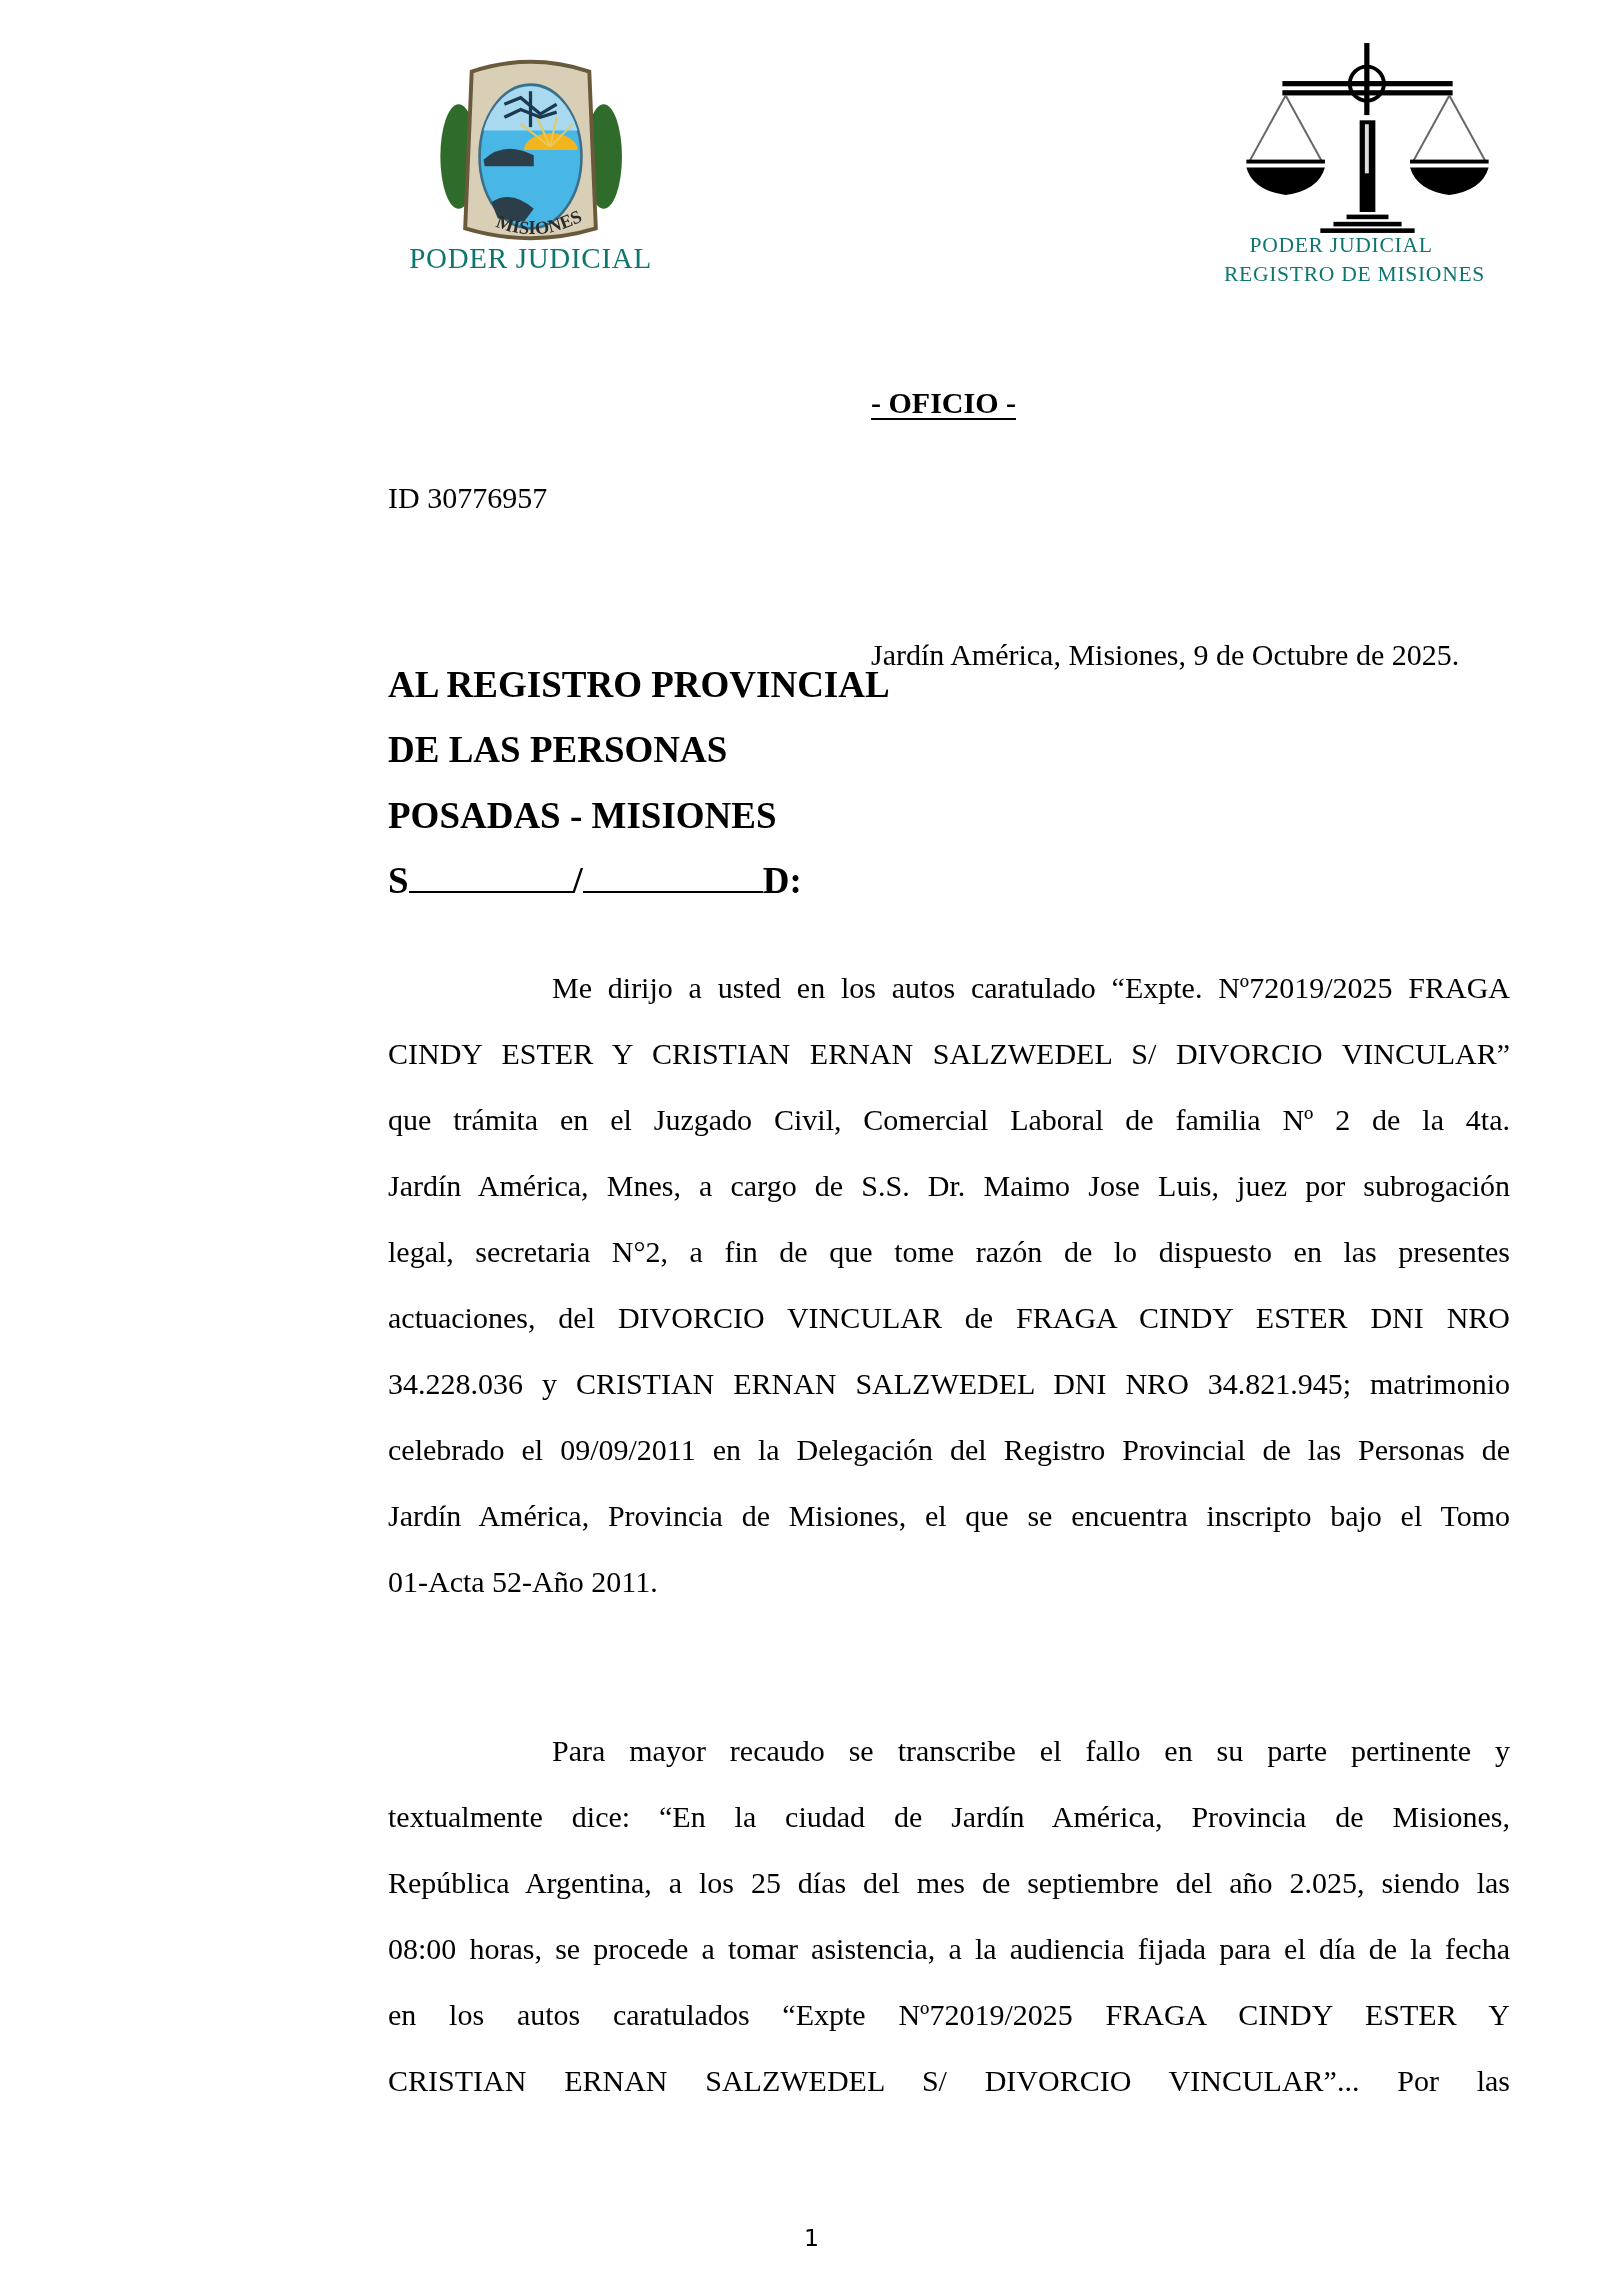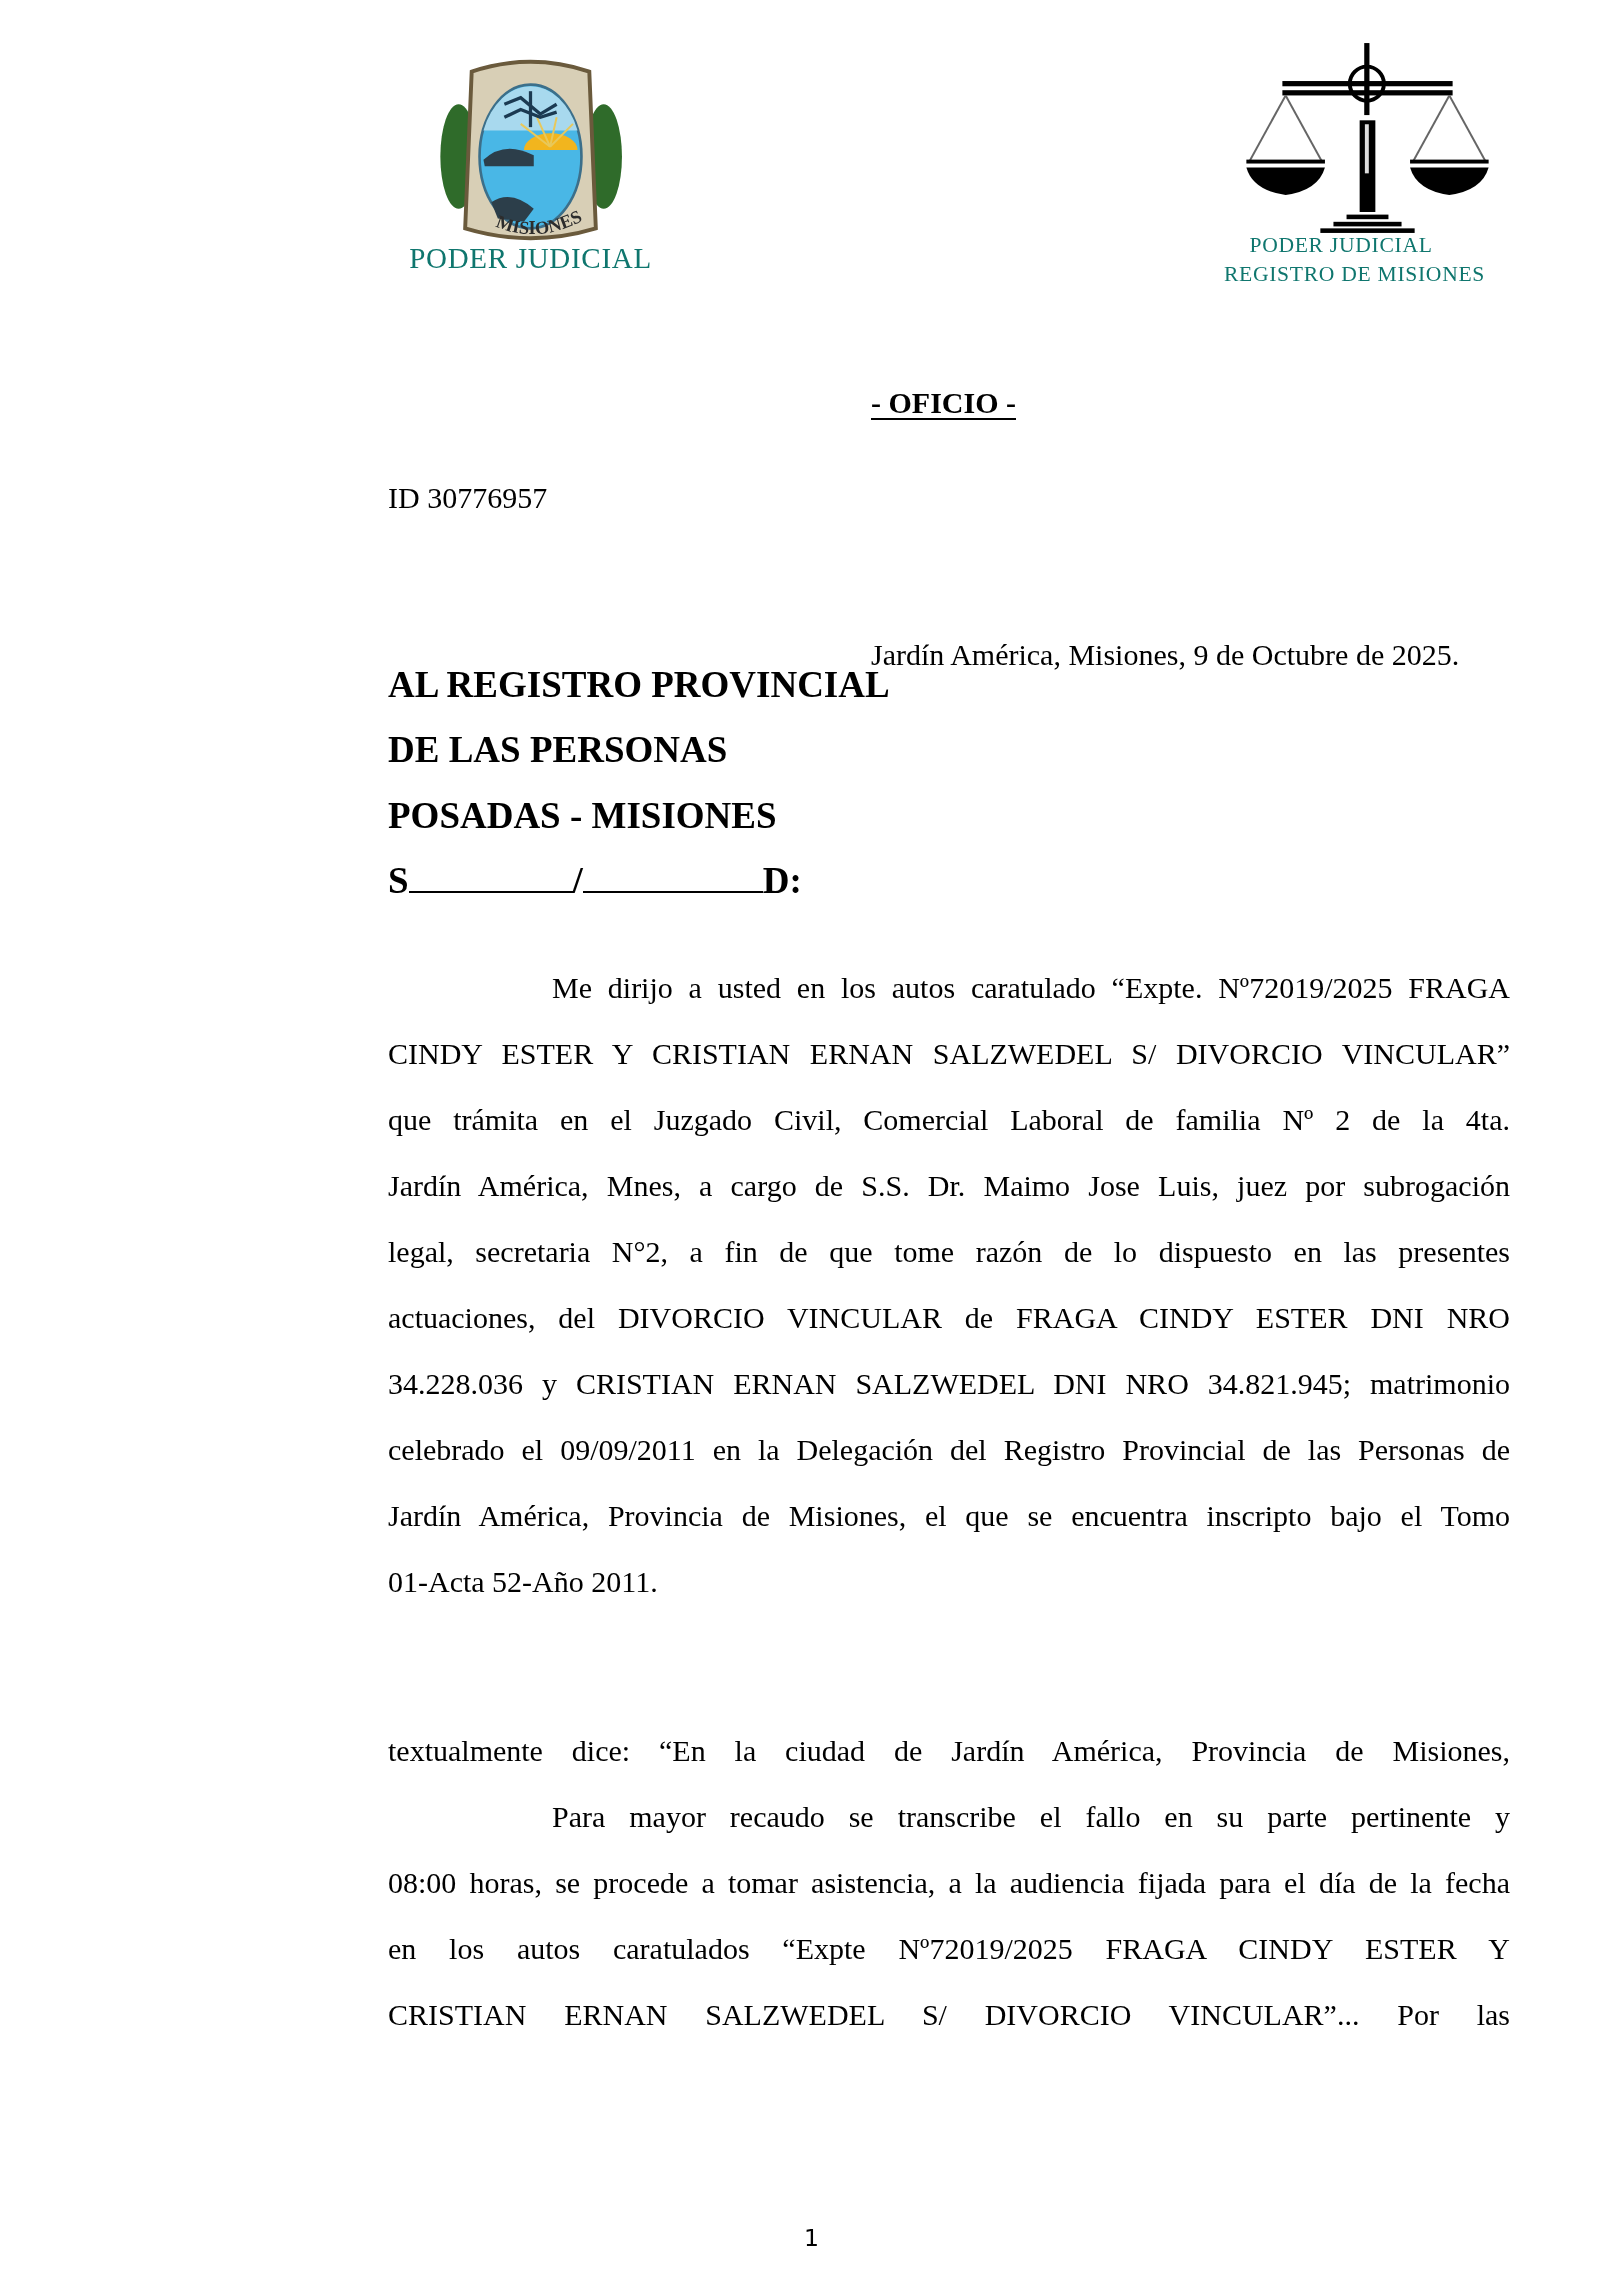--- a/index.html
+++ b/index.html
@@ -115,21 +115,22 @@
   <span class="ln" style="display: block; width: auto; word-spacing: 10.4px;">Jardín América, Mnes, a cargo de S.S. Dr. Maimo Jose Luis, juez por subrogación</span>
   <span class="ln" style="display: block; width: auto; word-spacing: 14px;">legal, secretaria N°2, a fin de que tome razón de lo dispuesto en las presentes</span>
   <span class="ln" style="display: block; width: auto; word-spacing: 15px;">actuaciones, del DIVORCIO VINCULAR de FRAGA CINDY ESTER DNI NRO</span>
   <span class="ln" style="display: block; width: auto; word-spacing: 11px;">34.228.036 y CRISTIAN ERNAN SALZWEDEL DNI NRO 34.821.945; matrimonio</span>
   <span class="ln" style="display: block; width: auto; word-spacing: 9.2px;">celebrado el 09/09/2011 en la Delegación del Registro Provincial de las Personas de</span>
   <span class="ln" style="display: block; width: auto; word-spacing: 11px;">Jardín América, Provincia de Misiones, el que se encuentra inscripto bajo el Tomo</span>
   <span class="ln last">01-Acta 52-Año 2011.</span>
 </div>
 
 <div class="para" style="top:1718px;">
+  <span class="ln first" style="display: block; width: auto; word-spacing: 16px;">Para mayor recaudo se transcribe el fallo en su parte pertinente y</span>
   <span class="ln" style="display: block; width: auto; word-spacing: 21px;">textualmente dice: “En la ciudad de Jardín América, Provincia de Misiones,</span>
-  <span class="ln first" style="display: block; width: auto; word-spacing: 16px;">Para mayor recaudo se transcribe el fallo en su parte pertinente y</span>
+  <span class="ln" style="display: block; width: auto; word-spacing: 9.2px;">República Argentina, a los 25 días del mes de septiembre del año 2.025, siendo las</span>
   <span class="ln" style="display: block; width: auto; word-spacing: 5.5px;">08:00 horas, se procede a tomar asistencia, a la audiencia fijada para el día de la fecha</span>
   <span class="ln" style="display: block; width: auto; word-spacing: 25px;">en los autos caratulados “Expte Nº72019/2025 FRAGA CINDY ESTER Y</span>
   <span class="ln" style="display: block; width: auto; word-spacing: 30px;">CRISTIAN ERNAN SALZWEDEL S/ DIVORCIO VINCULAR”... Por las</span>
 </div>
 
 <div class="page-number">1</div>
 
 
 </body></html>

